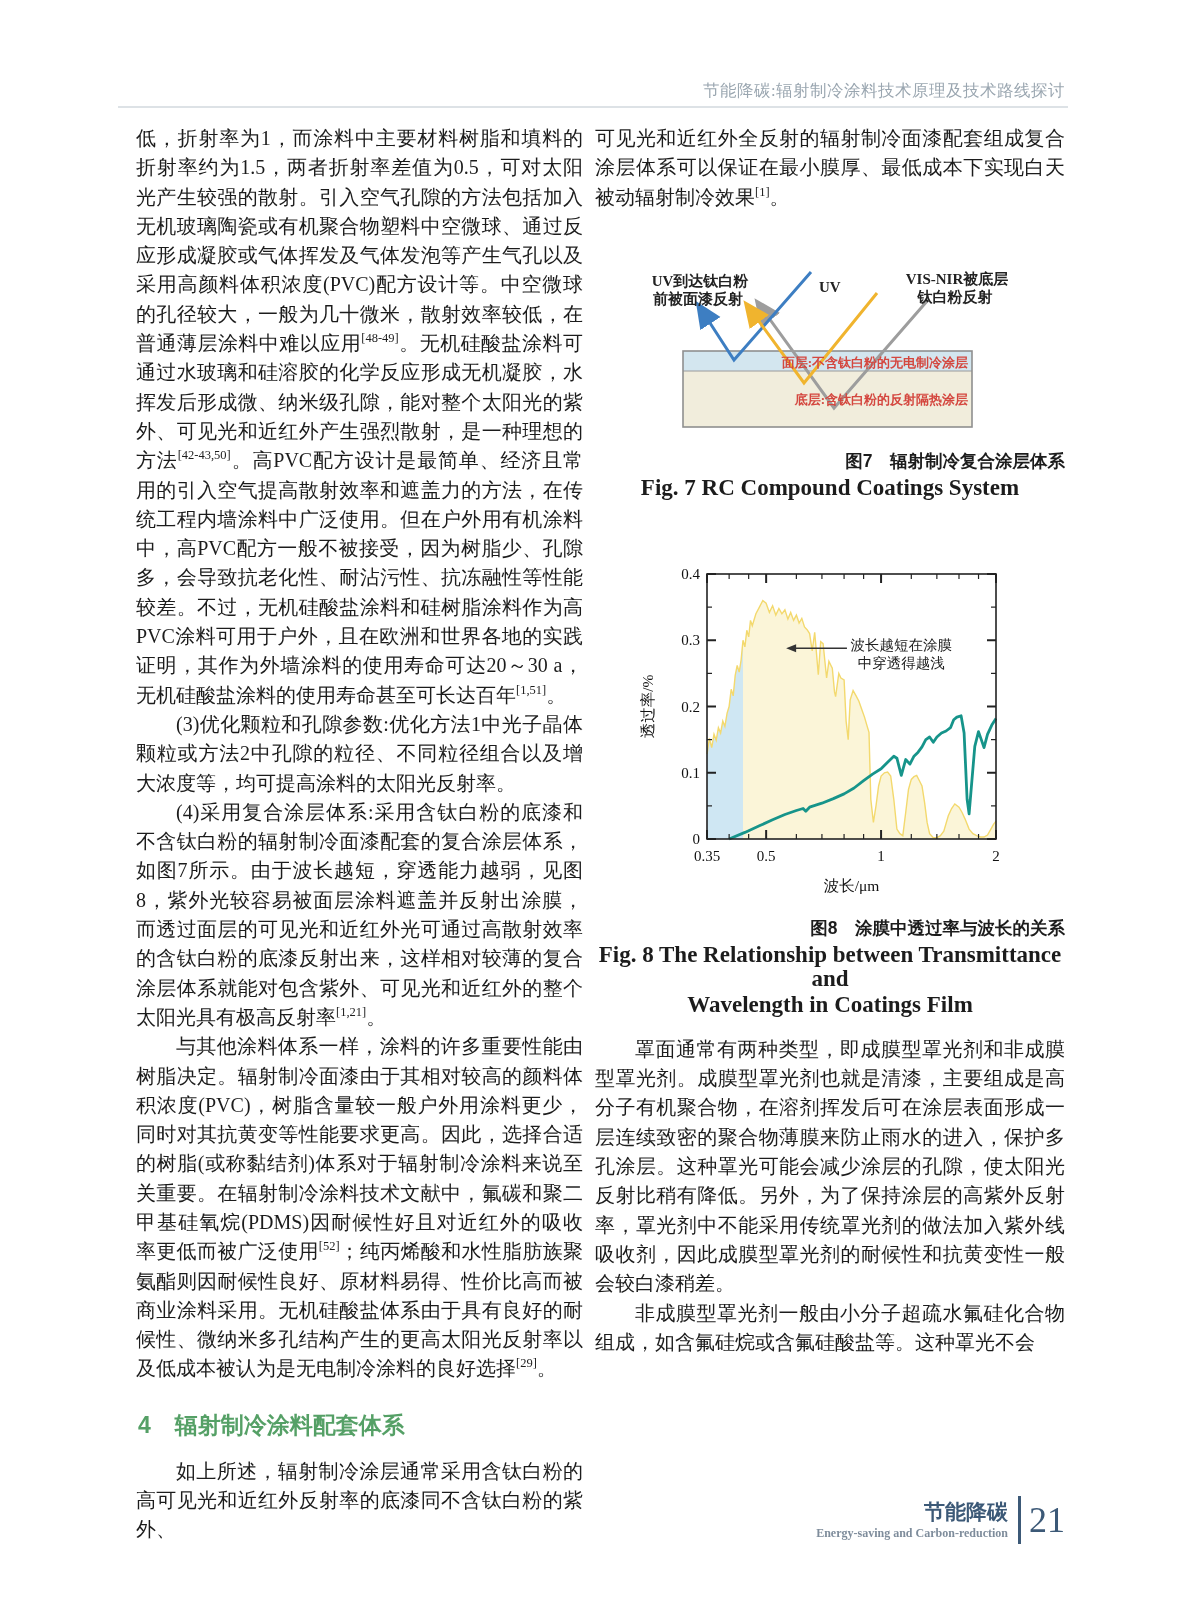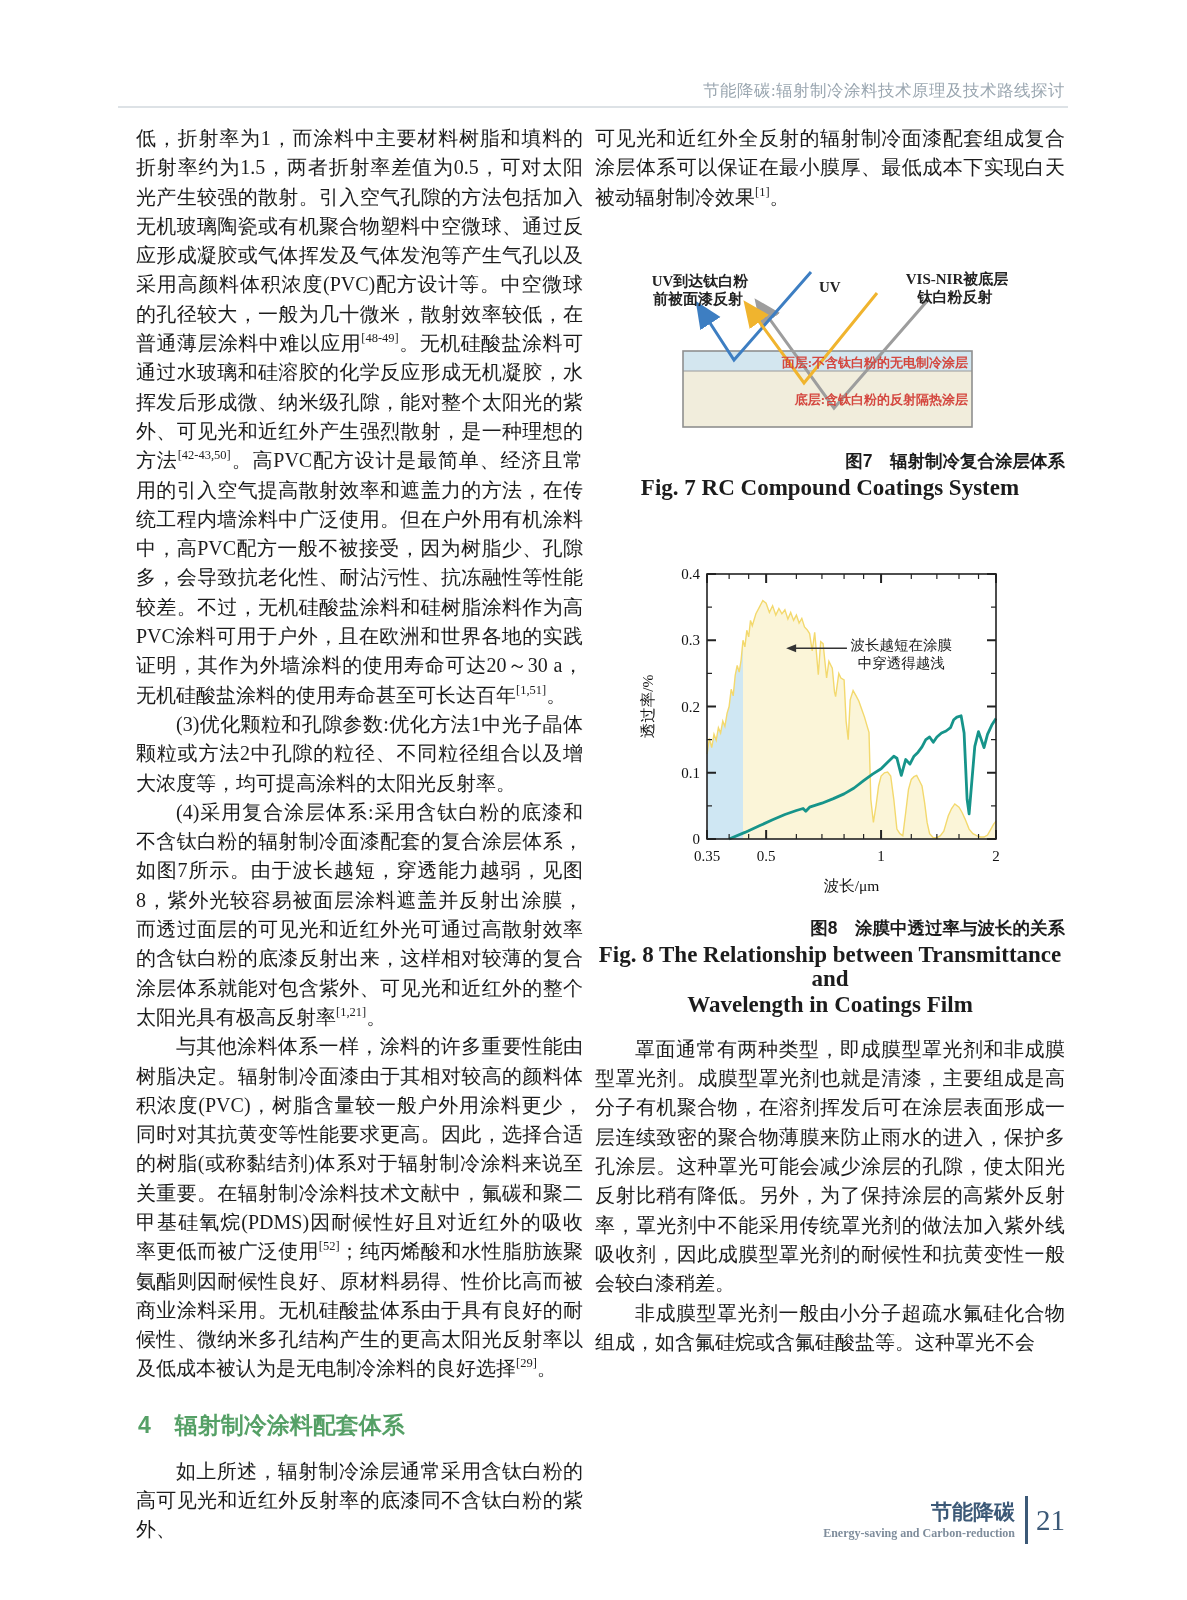--- a/index.html
+++ b/index.html
@@ -77,21 +77,21 @@
     font-family:"Liberation Sans","DejaVu Sans",sans-serif;
     font-weight:bold;font-size:21px;color:var(--footer_navy);line-height:24px;
   }
   .journal-en{
     font-size:12px;color:#7e8c9b;font-weight:bold;line-height:15px;margin-top:2px;
     font-family:"Liberation Serif","DejaVu Serif",serif;
   }
   .footer-bar{width:3px;height:48px;background:var(--footer_navy);margin:0 8px 0 2px;}
   .page-num{
     font-family:"Liberation Serif","DejaVu Serif",serif;
-    font-size:29px;color:var(--footer_navy);line-height:48px;
+    font-size:36px;color:var(--footer_navy);line-height:48px;
   }
 </style>
 </head>
 <body>
 
 <div class="running-head">
   <span>节能降碳:辐射制冷涂料技术原理及技术路线探讨</span>
 </div>
 <div class="head-rule"></div>
 

